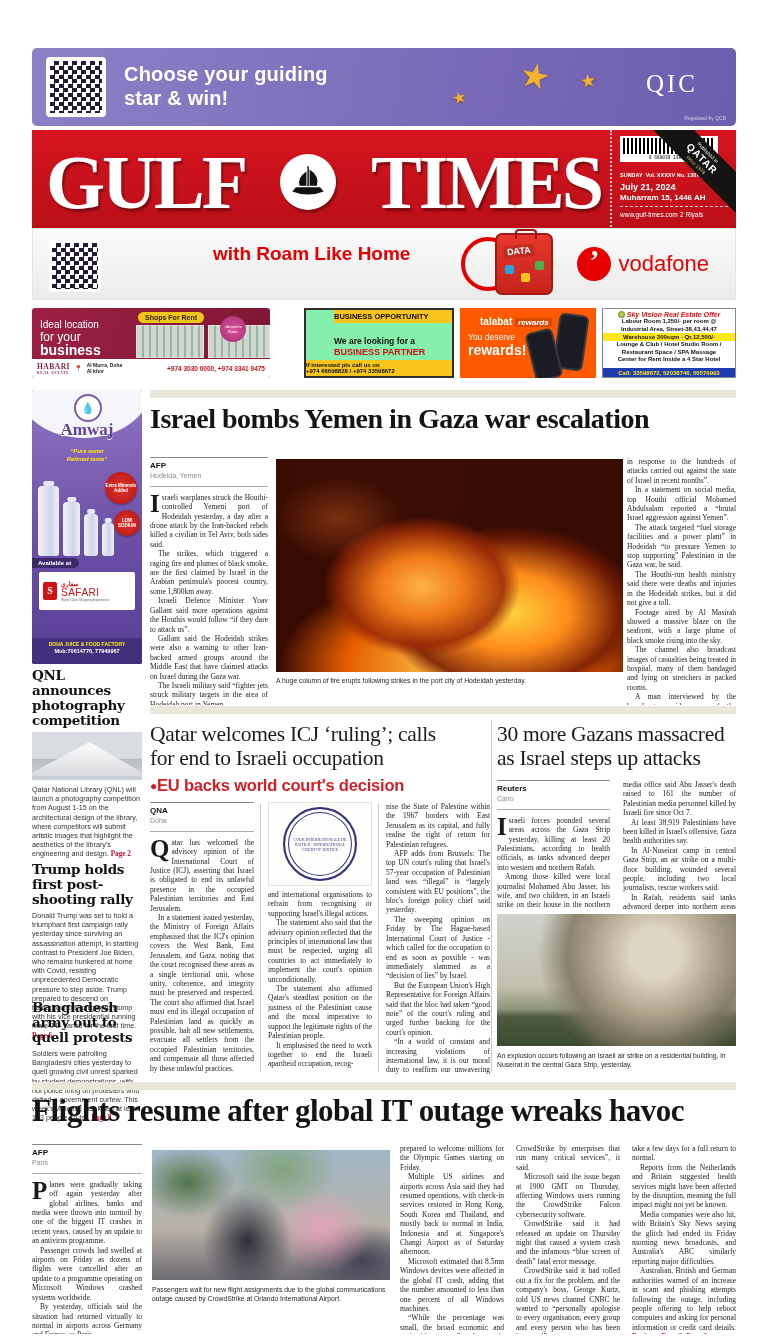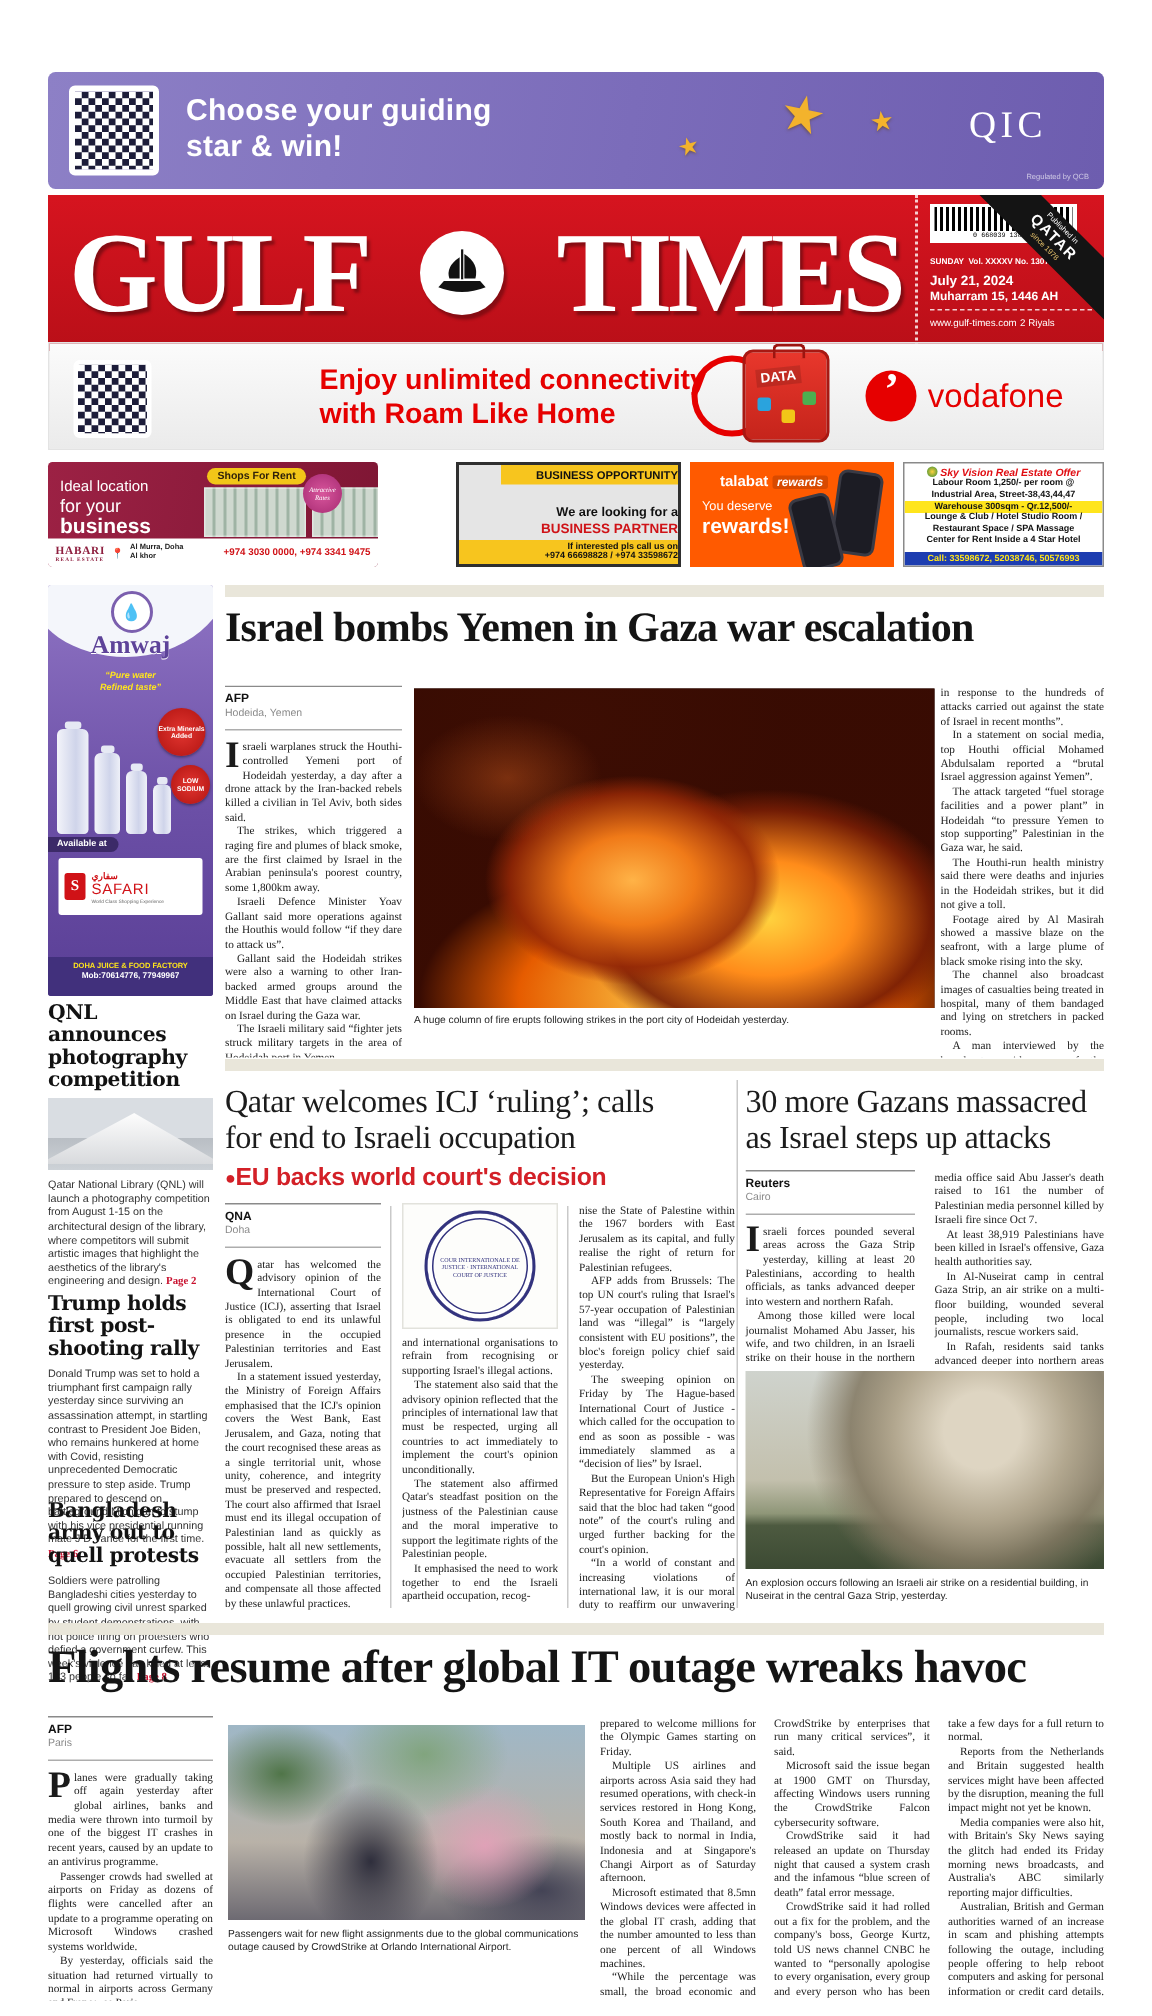--- a/index.html
+++ b/index.html
@@ -55,38 +55,38 @@
         border-radius:7px;border:2px solid #a81812;box-sizing:border-box;}
   .case .h{position:absolute;left:18px;top:-6px;width:18px;height:8px;border:2px solid #9c1510;border-bottom:0;border-radius:4px 4px 0 0;}
   .case .d{position:absolute;left:7px;top:10px;color:#fff;font:bold 9px "Liberation Sans",sans-serif;background:#00000022;padding:1px 3px;transform:rotate(-6deg);}
   .stick{position:absolute;width:9px;height:9px;border-radius:2px;}
   #voda .logo{position:absolute;right:26px;top:18px;display:flex;align-items:center;gap:7px;}
   .vf-circle{width:34px;height:34px;background:#e60000;border-radius:50%;color:#fff;display:flex;align-items:center;justify-content:center;
              font:bold 30px "Liberation Serif",serif;line-height:0;padding-bottom:9px;box-sizing:border-box;}
   .vf-word{color:#e60000;font:22px "Liberation Sans",sans-serif;}
   
   .sad{top:308px;height:70px;overflow:hidden;box-sizing:border-box;}
-  #ad-habari{left:32px;width:220px;background:linear-gradient(100deg,#9c2144,#7e1634);border-radius:3px;color:#fff;}
+  #ad-habari{left:32px;width:238px;background:linear-gradient(100deg,#9c2144,#7e1634);border-radius:3px;color:#fff;}
   #ad-habari .big{position:absolute;left:8px;top:12px;font-family:"Liberation Sans",sans-serif;line-height:1.05;}
   #ad-habari .pill{position:absolute;left:106px;top:4px;background:#f2c618;color:#30220a;
                    font:bold 7px "Liberation Sans",sans-serif;padding:2px 7px;border-radius:6px;}
   .bldg{position:absolute;top:17px;height:31px;background:
         repeating-linear-gradient(90deg,#cfd8cf 0 5px,#9fb3a4 5px 7px),linear-gradient(#e8ece6,#b9c4ba);
         border:1px solid #ffffff66;}
   .rates{position:absolute;right:24px;top:8px;width:26px;height:26px;border-radius:50%;
          background:radial-gradient(#d8569c,#a62a72);color:#fff;font:italic 4.5px/1.2 "Liberation Serif",serif;
          display:flex;align-items:center;justify-content:center;text-align:center;}
   #ad-habari .strip{position:absolute;left:0;right:0;bottom:0;height:19px;background:#fff;color:#8e1f3f;
         display:flex;align-items:center;gap:4px;padding:0 5px;font-family:"Liberation Sans",sans-serif;}
   .hab-logo{font:bold 7.5px "Liberation Serif",serif;letter-spacing:.5px;}
   .hab-sub{font-size:3.5px;color:#8e1f3f;display:block;letter-spacing:.8px;}
   .pin{color:#cc2222;font-size:7px;}
   .hab-loc{font:bold 5px/5.5px "Liberation Sans",sans-serif;color:#222;}
   .hab-ph{font:bold 6.5px "Liberation Sans",sans-serif;color:#d01217;margin-left:auto;text-align:right;}
-  #ad-biz{left:304px;width:150px;background:#e5e5e5;border:2px solid #2f2f2f;font-family:"Liberation Sans",sans-serif;text-align:right;padding-left:28px;}
+  #ad-biz{left:304px;width:150px;background:#86efac;border:2px solid #2f2f2f;font-family:"Liberation Sans",sans-serif;text-align:left;padding-left:28px;}
   #ad-biz .hd{background:#f7c51e;color:#111;font-weight:bold;font-size:7.5px;padding:2px 0;}
   #ad-biz .l1{font-weight:bold;font-size:8.5px;margin-top:13px;color:#111;}
   #ad-biz .l2{font-weight:bold;font-size:9px;color:#cf1217;margin-top:1px;}
   #ad-biz .ft{position:absolute;left:0;right:0;bottom:0;background:#f7c51e;color:#111;font-weight:bold;font-size:6px;padding:2px 0;}
   #ad-talabat{left:460px;width:136px;background:#ff5a00;color:#fff;font-family:"Liberation Sans",sans-serif;}
   .tal-brand{position:absolute;left:20px;top:8px;font-weight:bold;font-size:10px;}
   .tal-rew{background:#d84a00;font-style:italic;font-size:8px;padding:0 3px;border-radius:2px;}
   .tal-l1{position:absolute;left:8px;top:24px;font-size:8.5px;}
   .tal-l2{position:absolute;left:8px;top:34px;font-weight:bold;font-size:14px;}
   .phone-mock{position:absolute;background:#1c1c24;border:2px solid #3a3a44;border-radius:6px;}
@@ -214,21 +214,20 @@
         <div class="rb1">Published in</div>
         <div class="rb2">QATAR</div>
         <div class="rb3">since 1978</div>
       </div>
     </div>
   </div>
 
   <div class="abs" id="voda">
     <div class="qr"></div>
     <div class="txt">
-      <div>Enjoy unlimited connectivity</div>
       <div>with Roam Like Home</div>
     </div>
     <div class="vf-mark"></div>
     <div class="case">
       <div class="h"></div>
       <div class="d">DATA</div>
       <span class="stick" style="left:8px;top:30px;background:#2aa3dd;"></span>
       <span class="stick" style="left:24px;top:38px;background:#f2c618;"></span>
       <span class="stick" style="left:38px;top:26px;background:#4caf50;"></span>
     </div>

